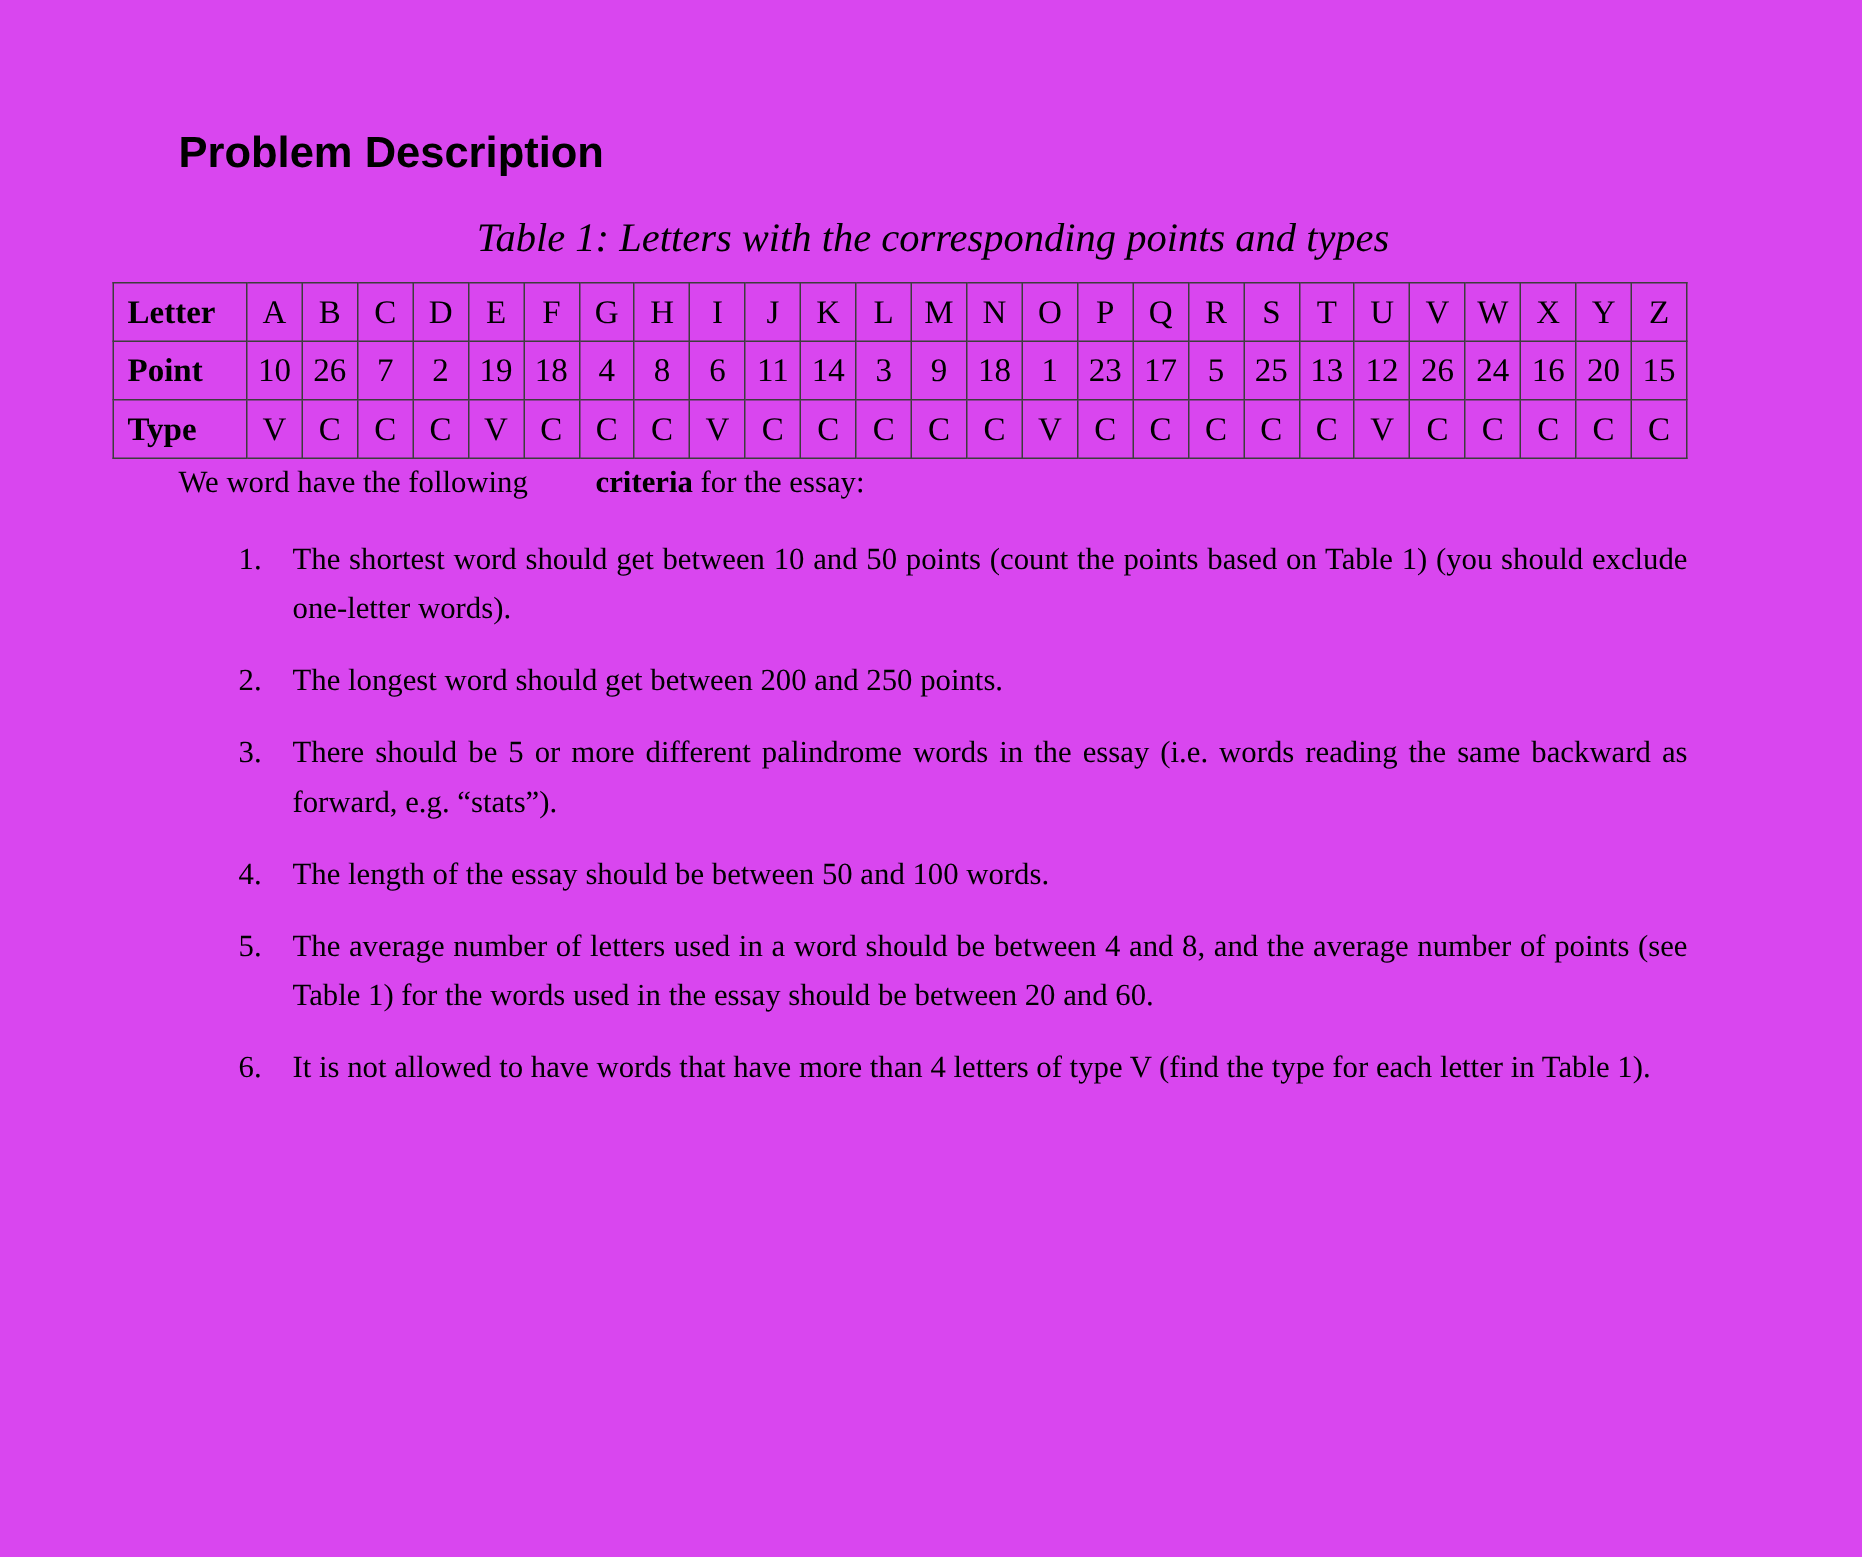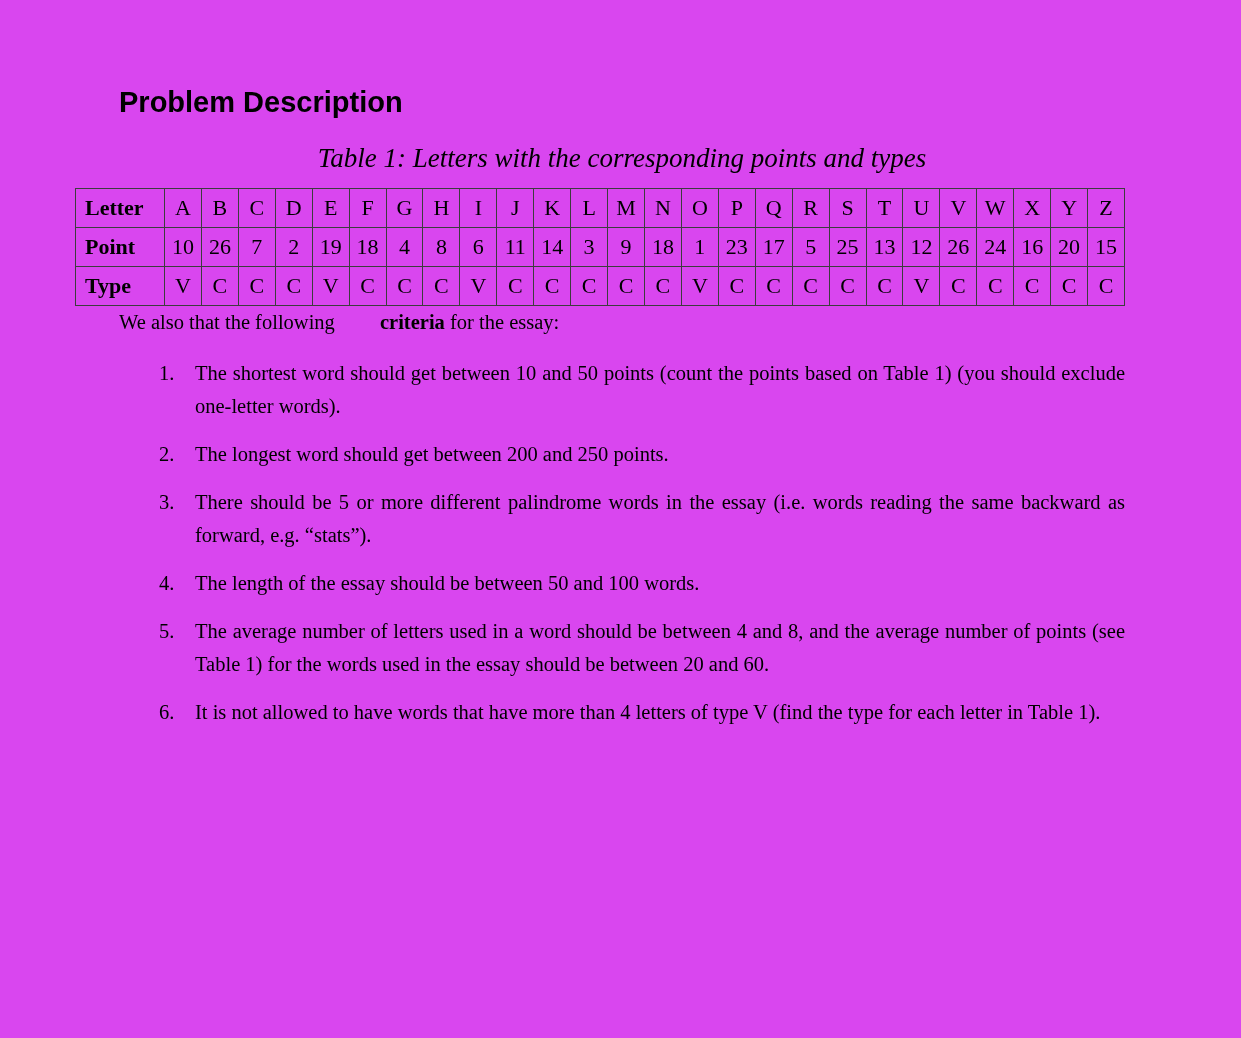--- a/index.html
+++ b/index.html
@@ -151,21 +151,21 @@
             <td>V</td>
             <td>C</td>
             <td>C</td>
             <td>C</td>
             <td>C</td>
             <td>C</td>
           </tr>
         </tbody>
     </table>
 
-    <p class="body-text lead-in after-table"><span>We also that the following </span><span class="bold">criteria</span><span> for the essay:</span></p>
+    <p class="body-text lead-in after-table"><span>We word have the following </span><span class="bold">criteria</span><span> for the essay:</span></p>
 
     <div class="criteria" id="criteria-list">
         <div class="list-item">
           <div class="num">1.</div>
           <div class="txt">The shortest word should get between 10 and 50 points (count the points based on Table 1) (you should exclude one-letter words).</div>
         </div>
         <div class="list-item">
           <div class="num">2.</div>
           <div class="txt">The longest word should get between 200 and 250 points.</div>
         </div>

